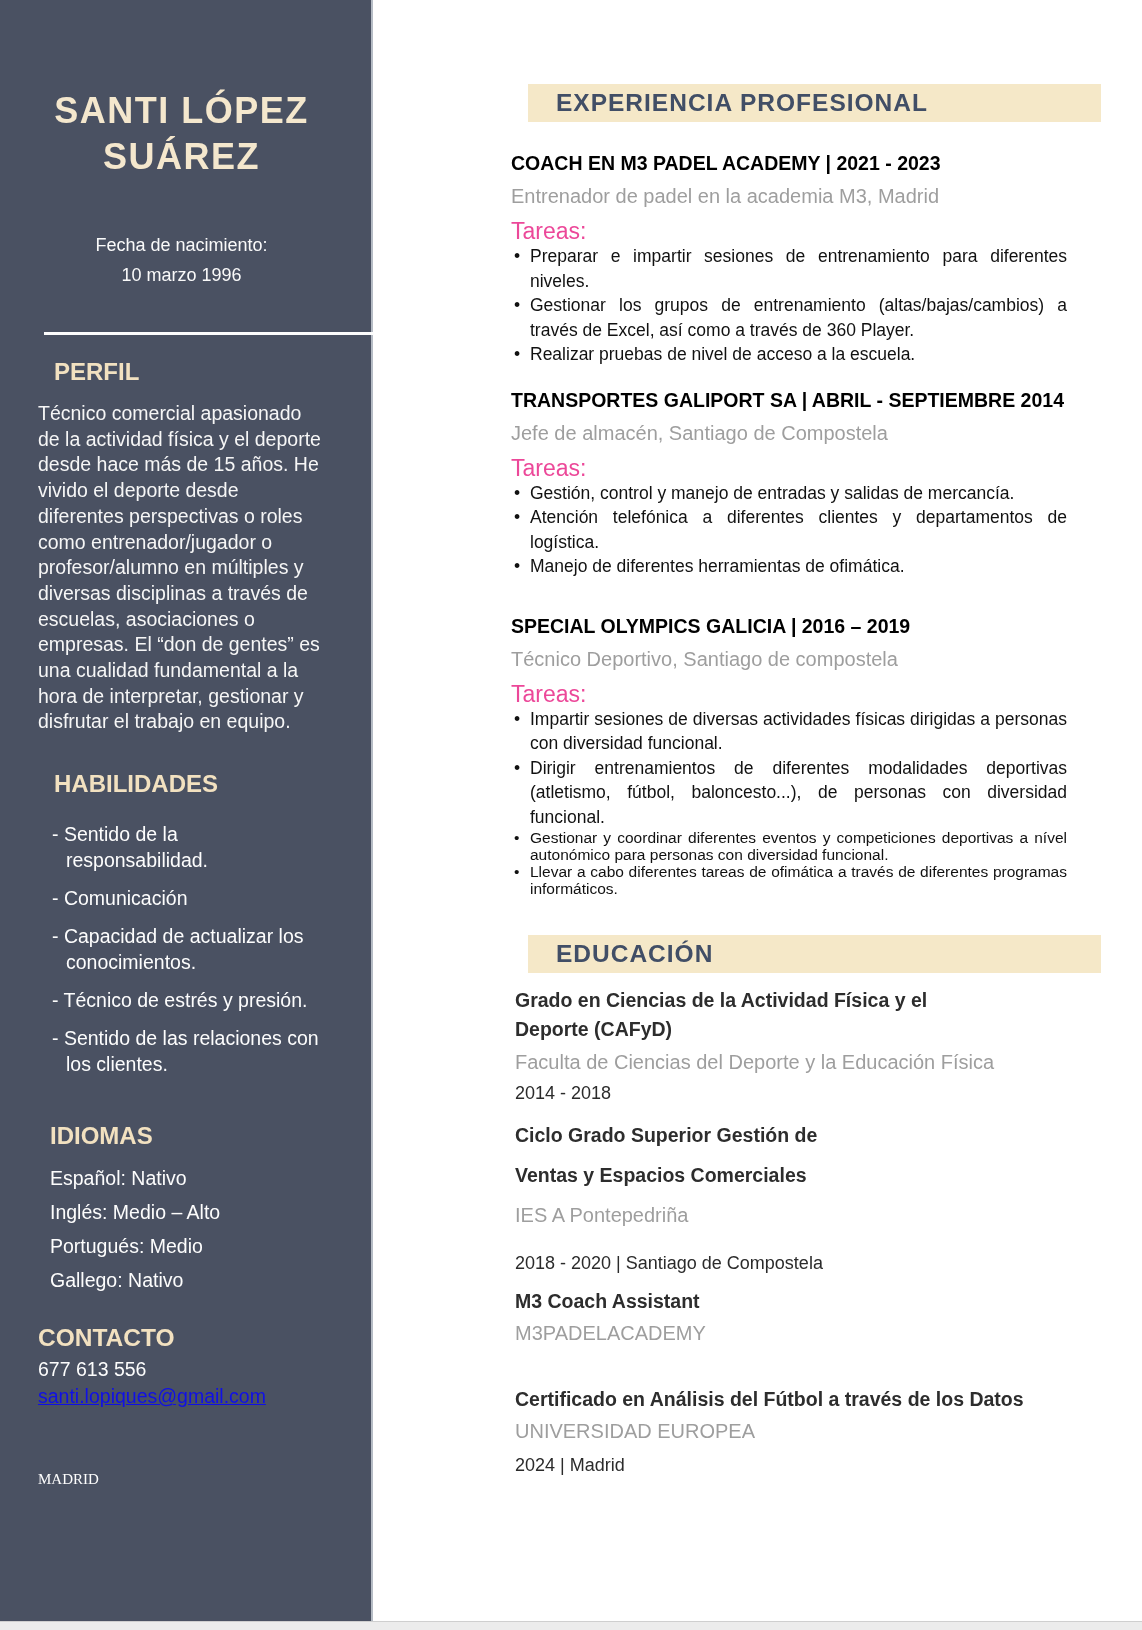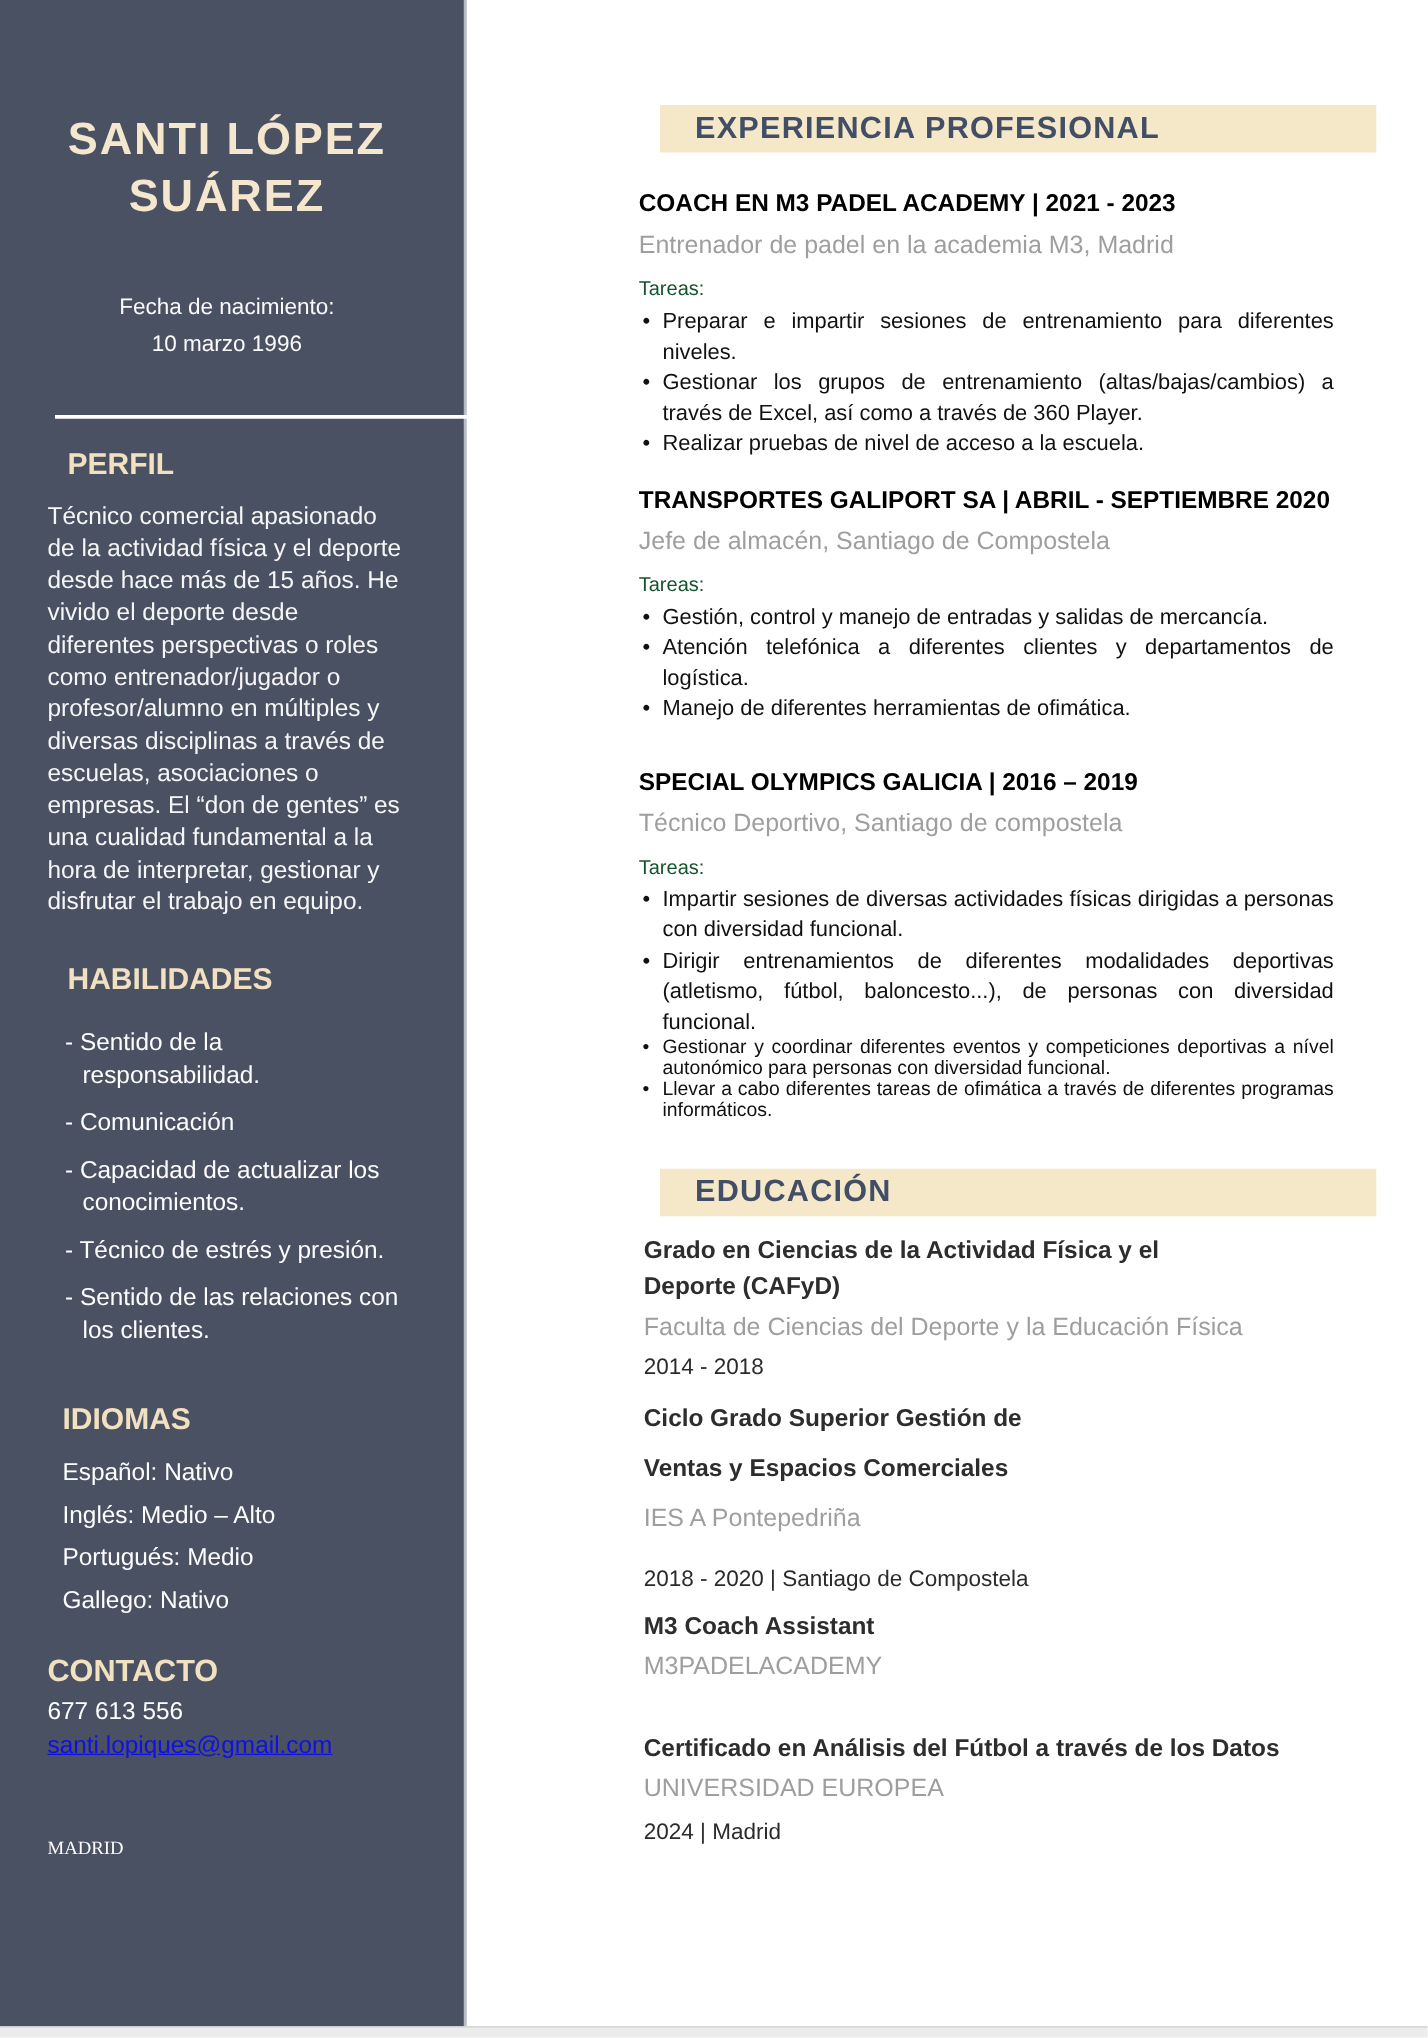--- a/index.html
+++ b/index.html
@@ -45,21 +45,21 @@
   .bar{
     margin:0 0 0 17px;width:573px;height:38px;line-height:38px;
     padding-left:28px;box-sizing:border-box;background:#f5e8c8;
     color:#414e66;font-size:24.5px;font-weight:bold;letter-spacing:1px;
   }
   .bar-edu{margin-top:38px;}
   .job-title{margin:26px 0 0 0;font-size:19.5px;line-height:30px;font-weight:bold;color:#000;max-width:556px;}
   .job2 .job-title{margin-top:18px;}
   .job3 .job-title{margin-top:32px;}
   .job-sub{margin-top:5px;font-size:20px;line-height:27px;color:#9e9e9e;}
-  .tasks-label{margin-top:9px;font-size:16px;line-height:25px;color:#14532d;}
+  .tasks-label{margin-top:9px;font-size:23px;line-height:25px;color:#ec4899;}
   .tasks{margin:0;padding:0;list-style:none;width:556px;}
   .task{position:relative;padding-left:19px;text-align:justify;font-size:17.5px;line-height:24.5px;color:#111;}
   .task::before{content:"•";position:absolute;left:3px;}
   .task.small{font-size:15.5px;line-height:17px;}
 
   .edu{max-width:570px;}
   .edu-title{margin:13px 0 0 4px;font-size:19.5px;line-height:29px;font-weight:bold;color:#2d2d2d;}
   .edu1 .edu-title{max-width:470px;}
   .edu2 .edu-title{margin-top:10px;line-height:40px;}
   .edu2 .edu-title span{display:block;}
@@ -126,21 +126,21 @@
       <div class="job-sub">Entrenador de padel en la academia M3, Madrid</div>
       <div class="tasks-label">Tareas:</div>
       <ul class="tasks">
         <li class="task">Preparar e impartir sesiones de entrenamiento para diferentes niveles.</li>
         <li class="task">Gestionar los grupos de entrenamiento (altas/bajas/cambios) a través de Excel, así como a través de 360 Player.</li>
         <li class="task">Realizar pruebas de nivel de acceso a la escuela.</li>
       </ul>
     </section>
 
     <section class="job job2">
-      <h3 class="job-title">TRANSPORTES GALIPORT SA | ABRIL - SEPTIEMBRE 2020</h3>
+      <h3 class="job-title">TRANSPORTES GALIPORT SA | ABRIL - SEPTIEMBRE 2014</h3>
       <div class="job-sub">Jefe de almacén, Santiago de Compostela</div>
       <div class="tasks-label">Tareas:</div>
       <ul class="tasks">
         <li class="task">Gestión, control y manejo de entradas y salidas de mercancía.</li>
         <li class="task">Atención telefónica a diferentes clientes y departamentos de logística.</li>
         <li class="task">Manejo de diferentes herramientas de ofimática.</li>
       </ul>
     </section>
 
     <section class="job job3">

